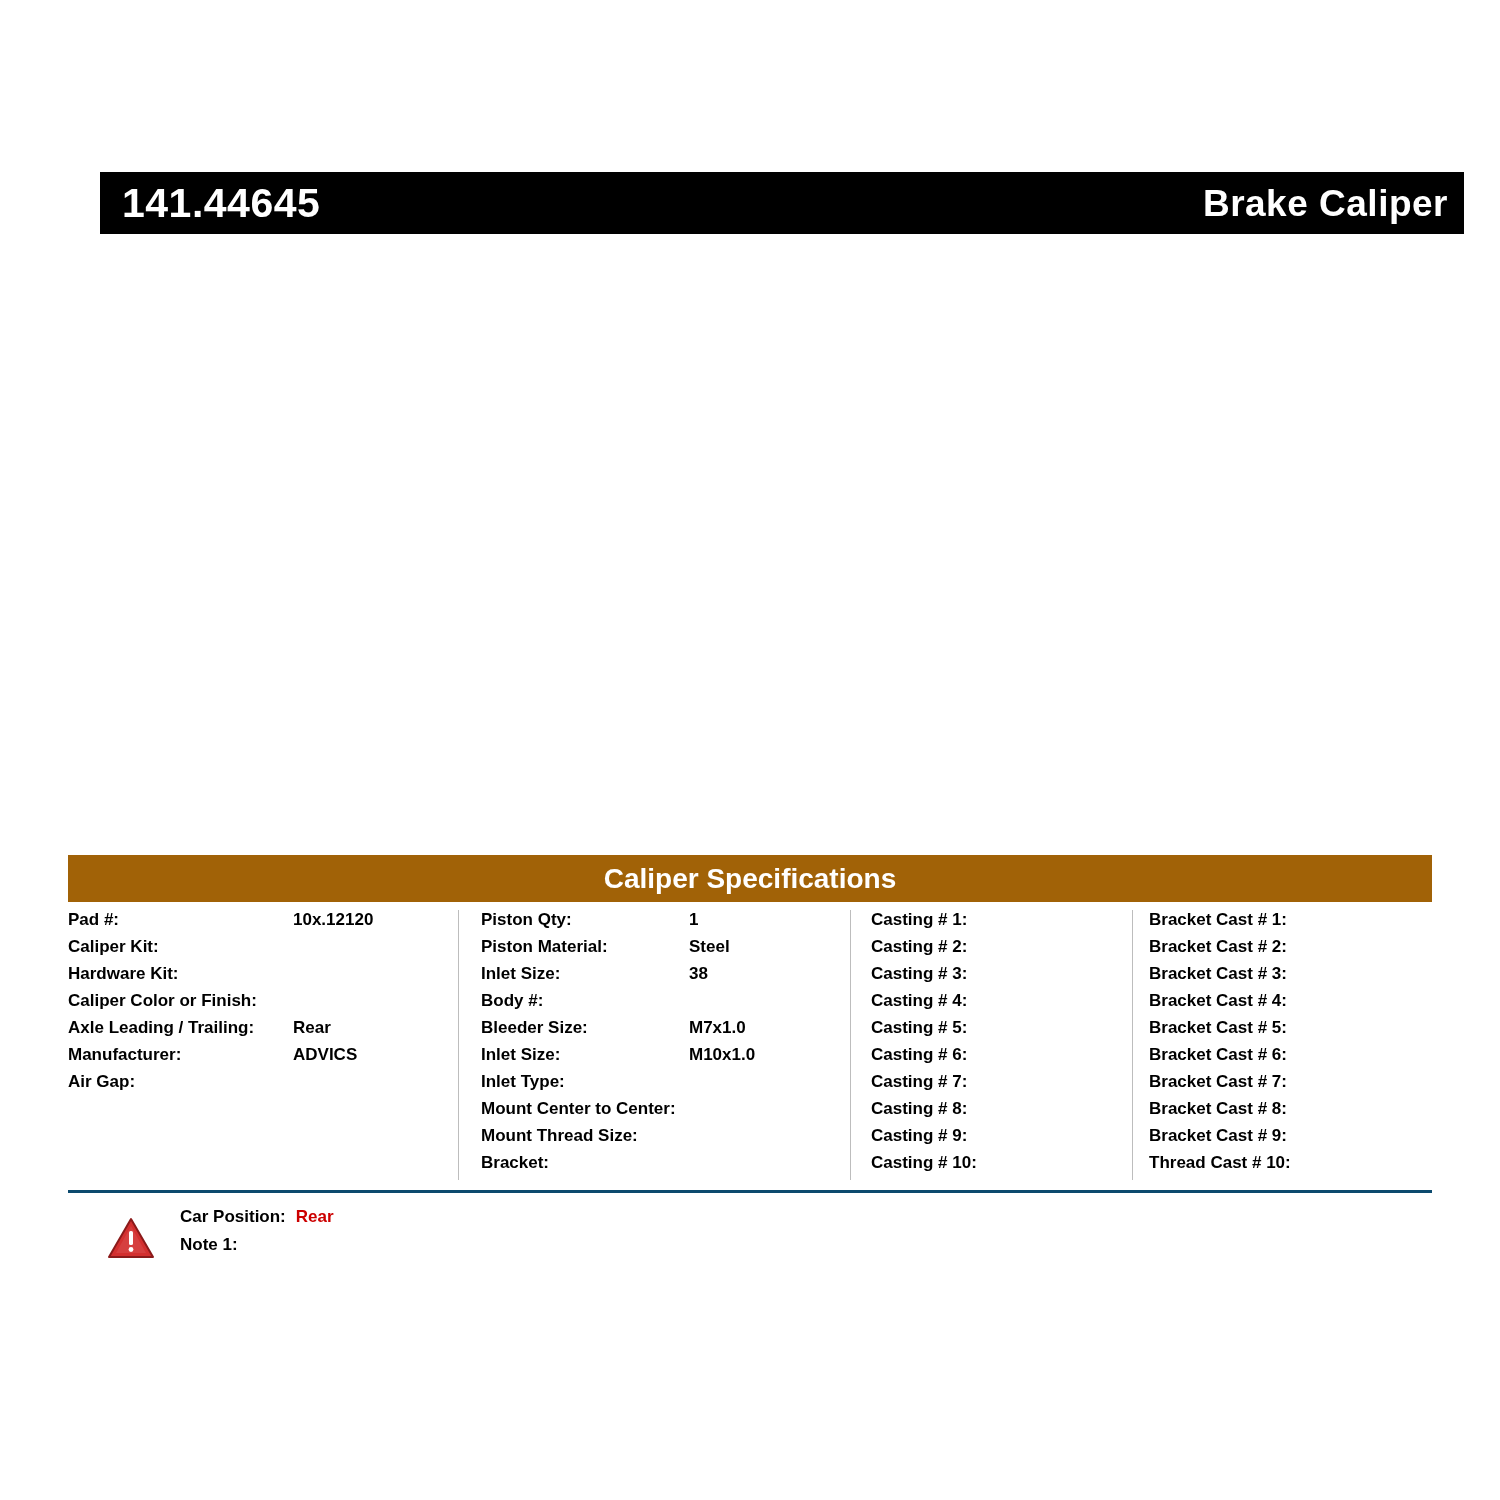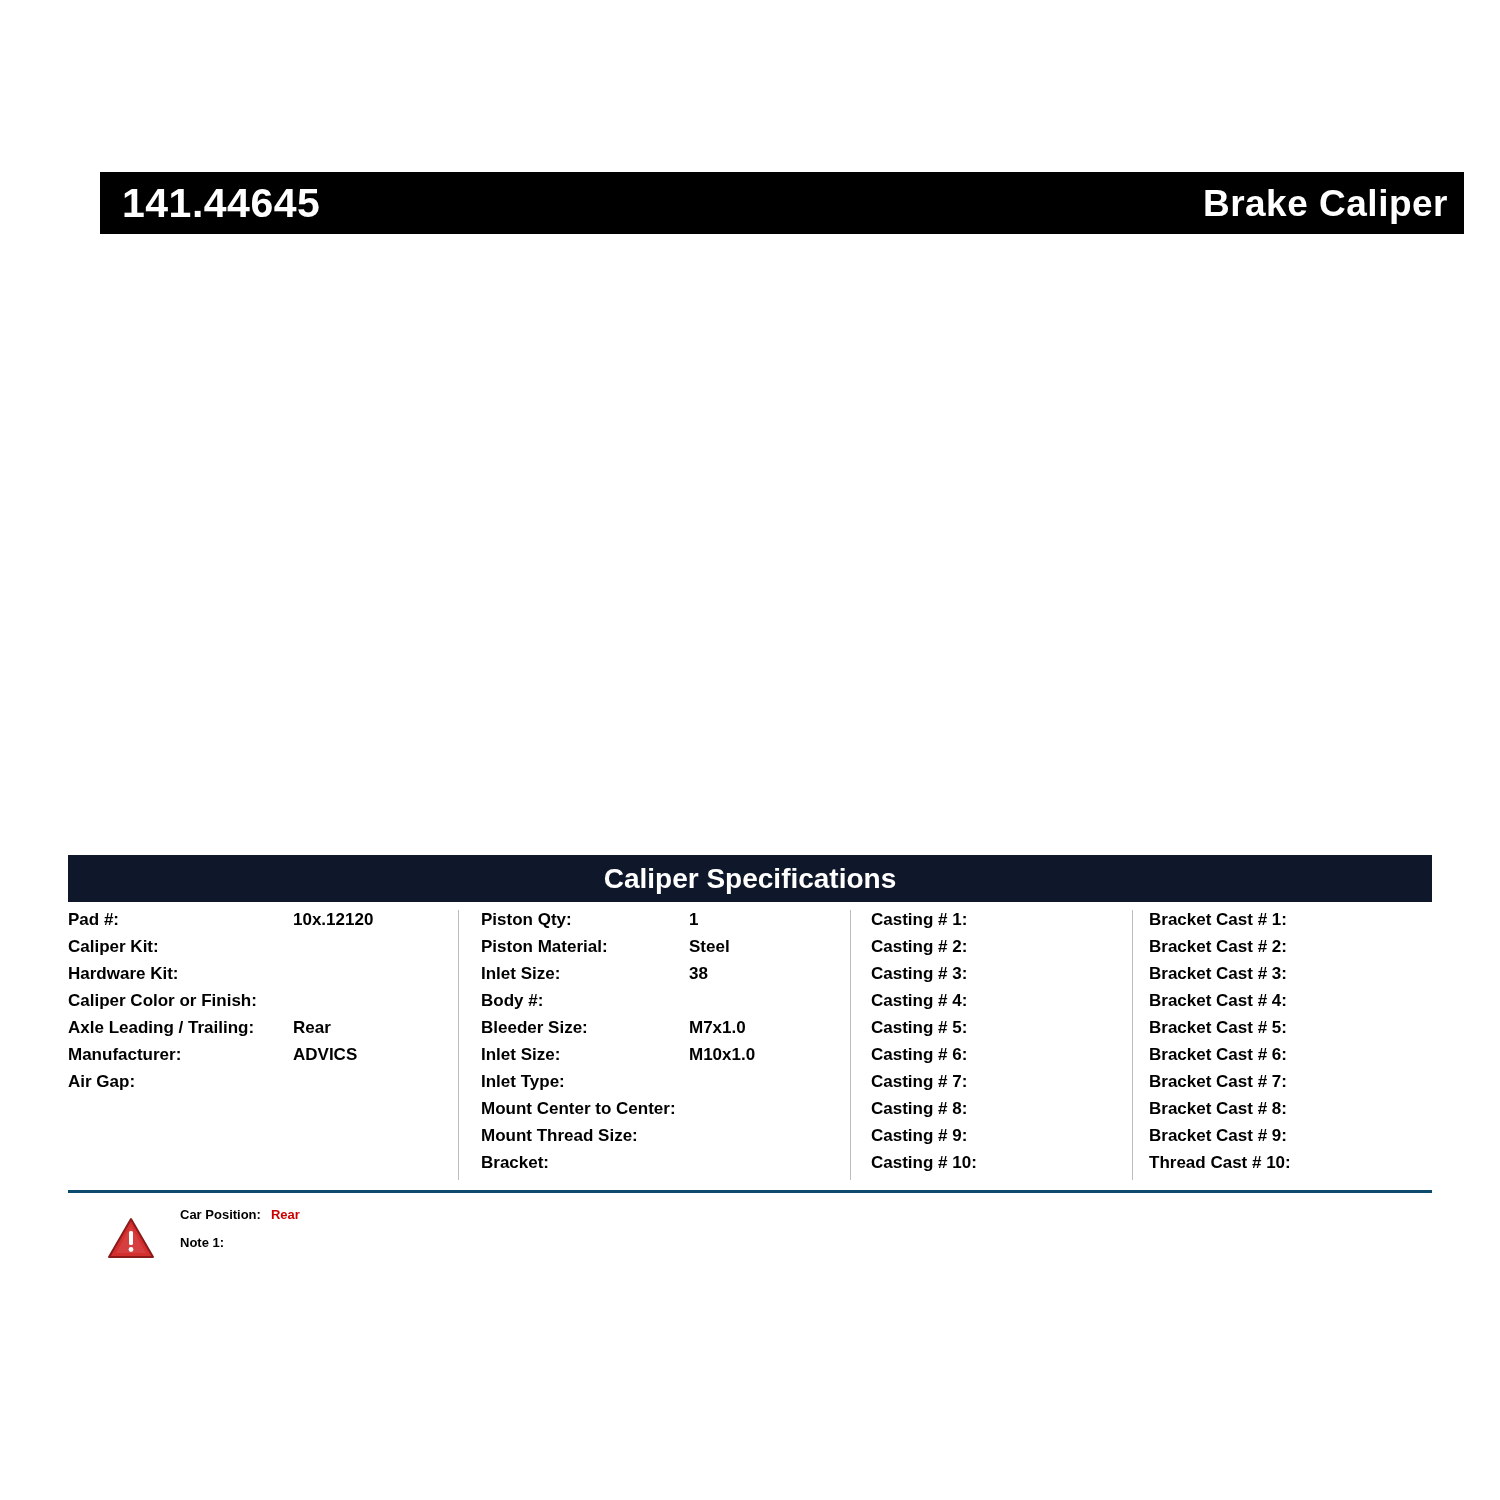--- a/index.html
+++ b/index.html
@@ -57,21 +57,21 @@
   }
 
   
   .spec-section {
     position: absolute;
     left: 68px;
     top: 855px;
     width: 1364px;
   }
   .spec-title-bar {
-    background: #0f172a;
+    background: #a16207;
     height: 47px;
     display: flex;
     align-items: center;
     justify-content: center;
   }
   .spec-title-bar span {
     color: #ffffff;
     font-size: 28px;
     font-weight: bold;
   }
@@ -127,21 +127,21 @@
     margin-top: 10px;
     position: relative;
   }
   .note-lines {
     margin-left: 26px;
   }
   .note-row {
     display: flex;
     align-items: baseline;
     height: 28px;
-    font-size: 13px;
+    font-size: 17px;
     font-weight: bold;
   }
   .note-label {
     white-space: nowrap;
   }
   .note-value {
     color: #cc0000;
     margin-left: 10px;
     white-space: nowrap;
   }

